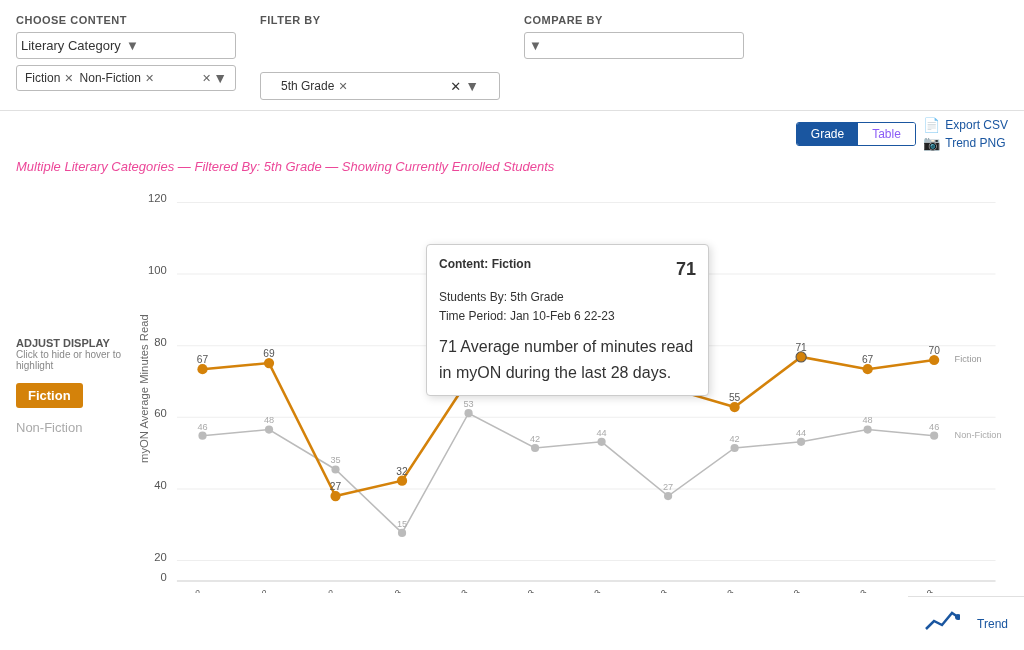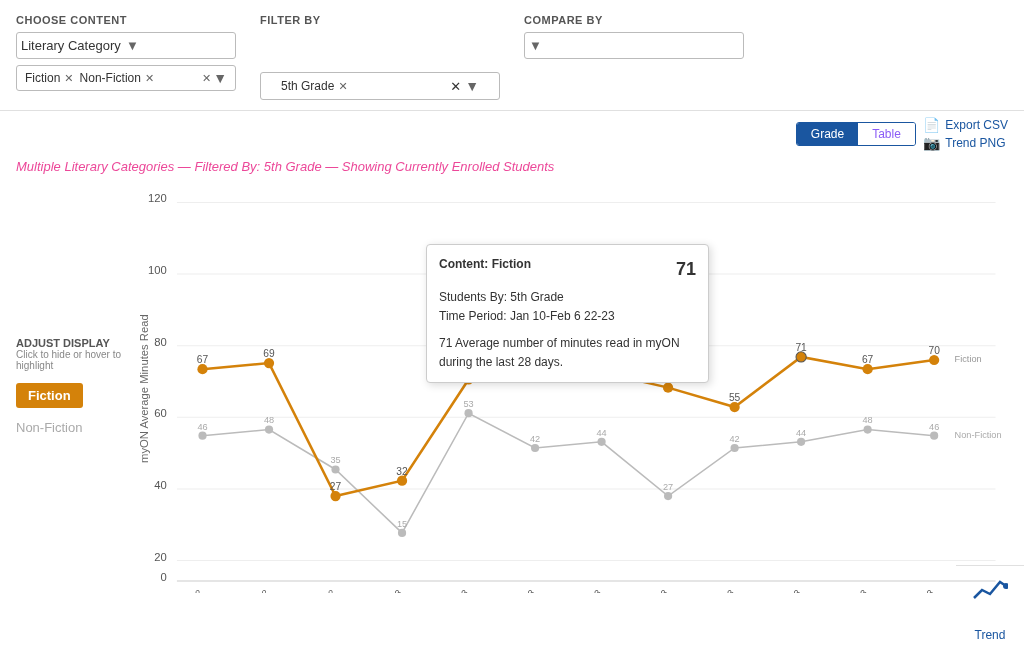--- a/index.html
+++ b/index.html
@@ -45,24 +45,24 @@
     .legend-text { font-size: 13px; color: #aaa; margin-top: 8px; }
 
     .chart-container { flex: 1; position: relative; }
 
     svg.chart { width: 100%; height: 100%; }
 
     .tooltip-box { position: absolute; background: #fff; border: 1px solid #ccc; border-radius: 4px; padding: 10px 12px; font-size: 12px; line-height: 1.6; box-shadow: 2px 2px 8px rgba(0,0,0,0.15); width: 283px; top: 60px; left: 290px; }
     .tooltip-box .t-header { display: flex; justify-content: space-between; font-weight: bold; margin-bottom: 4px; }
     .tooltip-box .t-num { font-size: 18px; font-weight: bold; }
     .tooltip-box .t-body { font-size: 12px; color: #333; }
-    .tooltip-box .t-note { margin-top: 8px; font-size: 12px; }
+    .tooltip-box .t-note { margin-top: 8px; font-size: 16px; }
 
     .bottom-bar { display: flex; justify-content: flex-end; align-items: center; padding: 8px 16px; border-top: 1px solid #e0e0e0; gap: 32px; position: absolute; bottom: 0; right: 0; }
-    .bottom-nav { display: flex; flex-direction: column; align-items: center; cursor: pointer; gap: 17px; text-align: center; }
+    .bottom-nav { display: flex; flex-direction: row; align-items: center; cursor: pointer; gap: 17px; text-align: center; }
     .bottom-nav-icon { font-size: 28px; }
     .bottom-nav-label { font-size: 12px; color: #1a56a0; }
     .trend-icon { color: #1a56a0; }
     .reports-icon { color: #1a56a0; }
   </style>
 </head>
 <body>
 
 <div style="position:relative; width:1024px; height:650px; background:#fff;">
 

